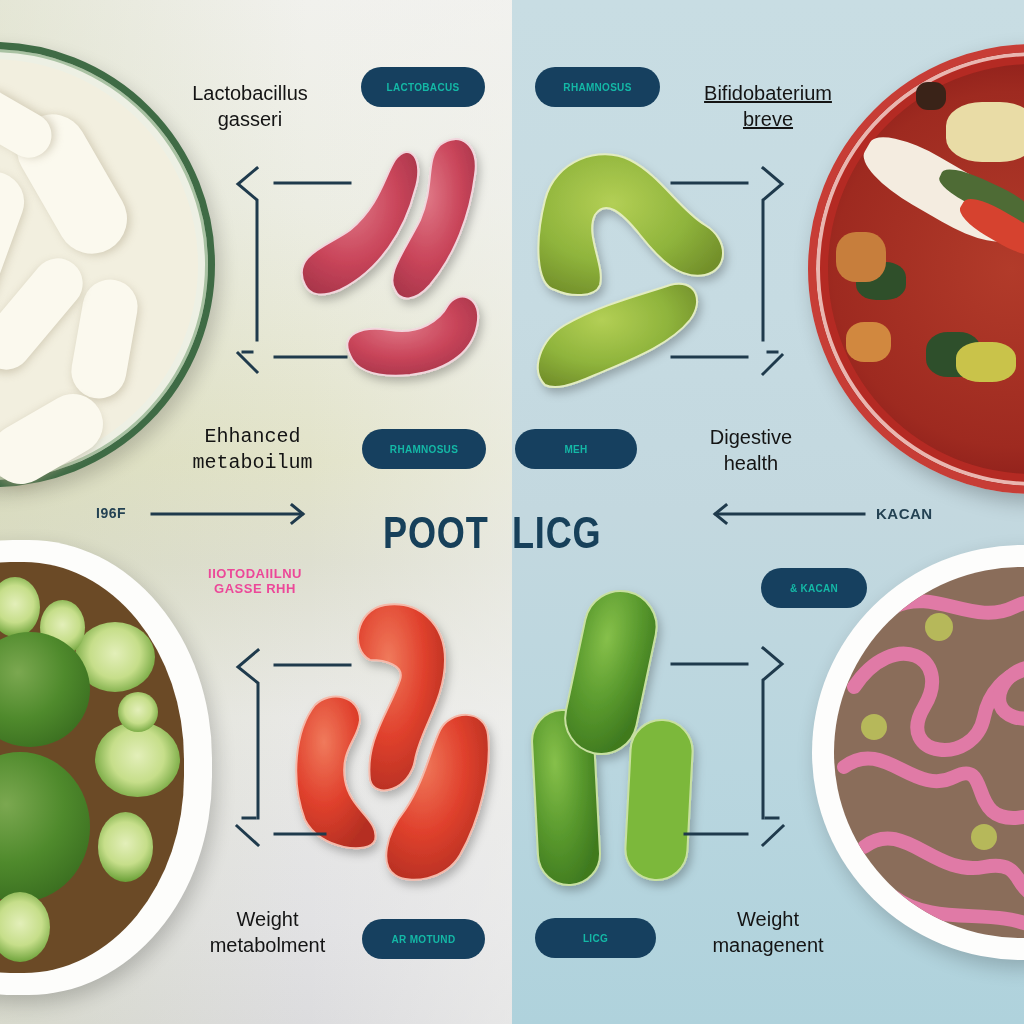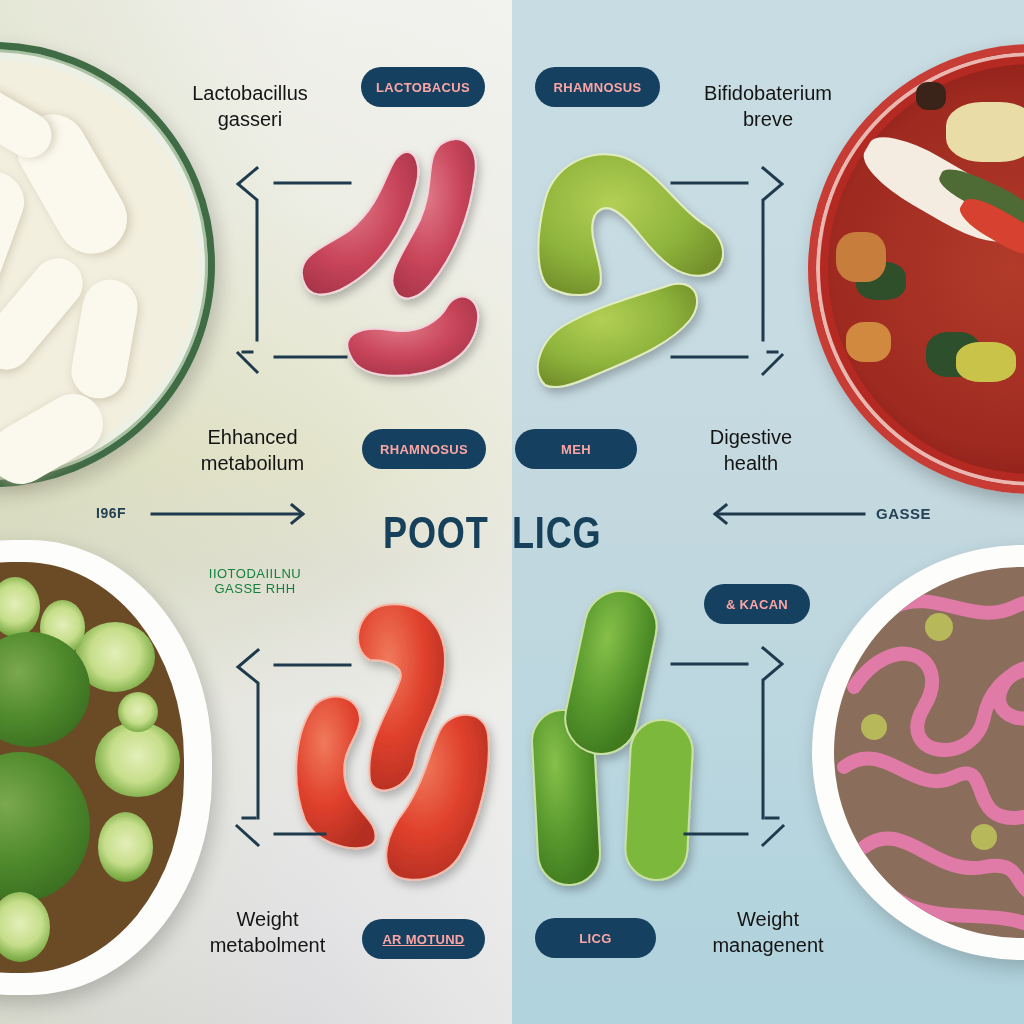--- a/index.html
+++ b/index.html
@@ -60,22 +60,22 @@
     background: #8a6d5a; overflow: hidden;
   }
 
   
   .label {
     position: absolute; text-align: center; color: #141414;
     font-size: 20px; line-height: 26px; font-weight: 400;
   }
   .pill {
     position: absolute; height: 40px; border-radius: 20px;
-    background: #16405f; color: #fca5a5;
-    font-size: 13px; font-weight: 700; letter-spacing: 0.3px;
+    background: #16405f; color: #14b8a6;
+    font-size: 10px; font-weight: 700; letter-spacing: 0.3px;
     display: flex; align-items: center; justify-content: center;
   }
   .small-caps {
     position: absolute; color: #244253; font-size: 13px; font-weight: 700; letter-spacing: 0.5px;
     text-align: center; line-height: 15px;
   }
   .title {
     position: absolute; top: 508px; color: #17405a;
     font-size: 44px; font-weight: 700; letter-spacing: 1px;
     transform: scaleX(0.82); transform-origin: left top;
@@ -242,43 +242,43 @@
       <line x1="716" y1="514" x2="864" y2="514"></line>
       <polyline points="726,505 715,514 726,523"></polyline>
     </g>
   </g>
 </svg>
 
 <div class="label" style="left:180px;top:80px;width:140px;white-space:pre-line;">Lactobacillus
 gasseri</div>
 <div class="pill" style="left:361px;top:67px;width:124px;">LACTOBACUS</div>
 
-<div class="label" style="left:185px;top:424px;width:135px;white-space:pre-line;">Ehhanced
+<div class="label" style="left:185px;top:424px;width:135px;white-space:pre-line;font-family:Liberation Mono, monospace;">Ehhanced
 metaboilum</div>
 <div class="pill" style="left:362px;top:429px;width:124px;">RHAMNOSUS</div>
 
 <div class="pill" style="left:535px;top:67px;width:125px;">RHAMNOSUS</div>
-<div class="label" style="left:683px;top:80px;width:170px;white-space:pre-line;">Bifidobaterium
+<div class="label" style="left:683px;top:80px;width:170px;white-space:pre-line;text-decoration:underline;">Bifidobaterium
 breve</div>
 
 <div class="pill" style="left:515px;top:429px;width:122px;">MEH</div>
 <div class="label" style="left:691px;top:424px;width:120px;white-space:pre-line;">Digestive
 health</div>
 
 <div class="small-caps" style="left:96px;top:506px;width:50px;text-align:left;font-size:14px;">I96F</div>
 
 <div class="title" style="left:383px;">POOT</div>
 <div class="title" style="left:512px;">LICG</div>
 
-<div class="small-caps" style="left:876px;top:506px;width:70px;text-align:left;font-size:15px;">GASSE</div>
-
-<div class="small-caps" style="left:185px;top:566px;width:140px;white-space:pre-line;font-weight:400;color:#15803d;">IIOTODAIILNU
+<div class="small-caps" style="left:876px;top:506px;width:70px;text-align:left;font-size:15px;">KACAN</div>
+
+<div class="small-caps" style="left:185px;top:566px;width:140px;white-space:pre-line;font-weight:700;color:#ec4899;">IIOTODAIILNU
 GASSE RHH</div>
 
-<div class="pill" style="left:704px;top:568px;width:106px;margin-top:16px;">&amp; KACAN</div>
+<div class="pill" style="left:761px;top:568px;width:106px;">&amp; KACAN</div>
 
 <div class="label" style="left:195px;top:906px;width:145px;white-space:pre-line;">Weight
 metabolment</div>
-<div class="pill" style="left:362px;top:919px;width:123px;text-decoration:underline;">AR MOTUND</div>
+<div class="pill" style="left:362px;top:919px;width:123px;">AR MOTUND</div>
 
 <div class="pill" style="left:535px;top:918px;width:121px;">LICG</div>
 <div class="label" style="left:693px;top:906px;width:150px;white-space:pre-line;">Weight
 managenent</div>
 
 </body></html>

